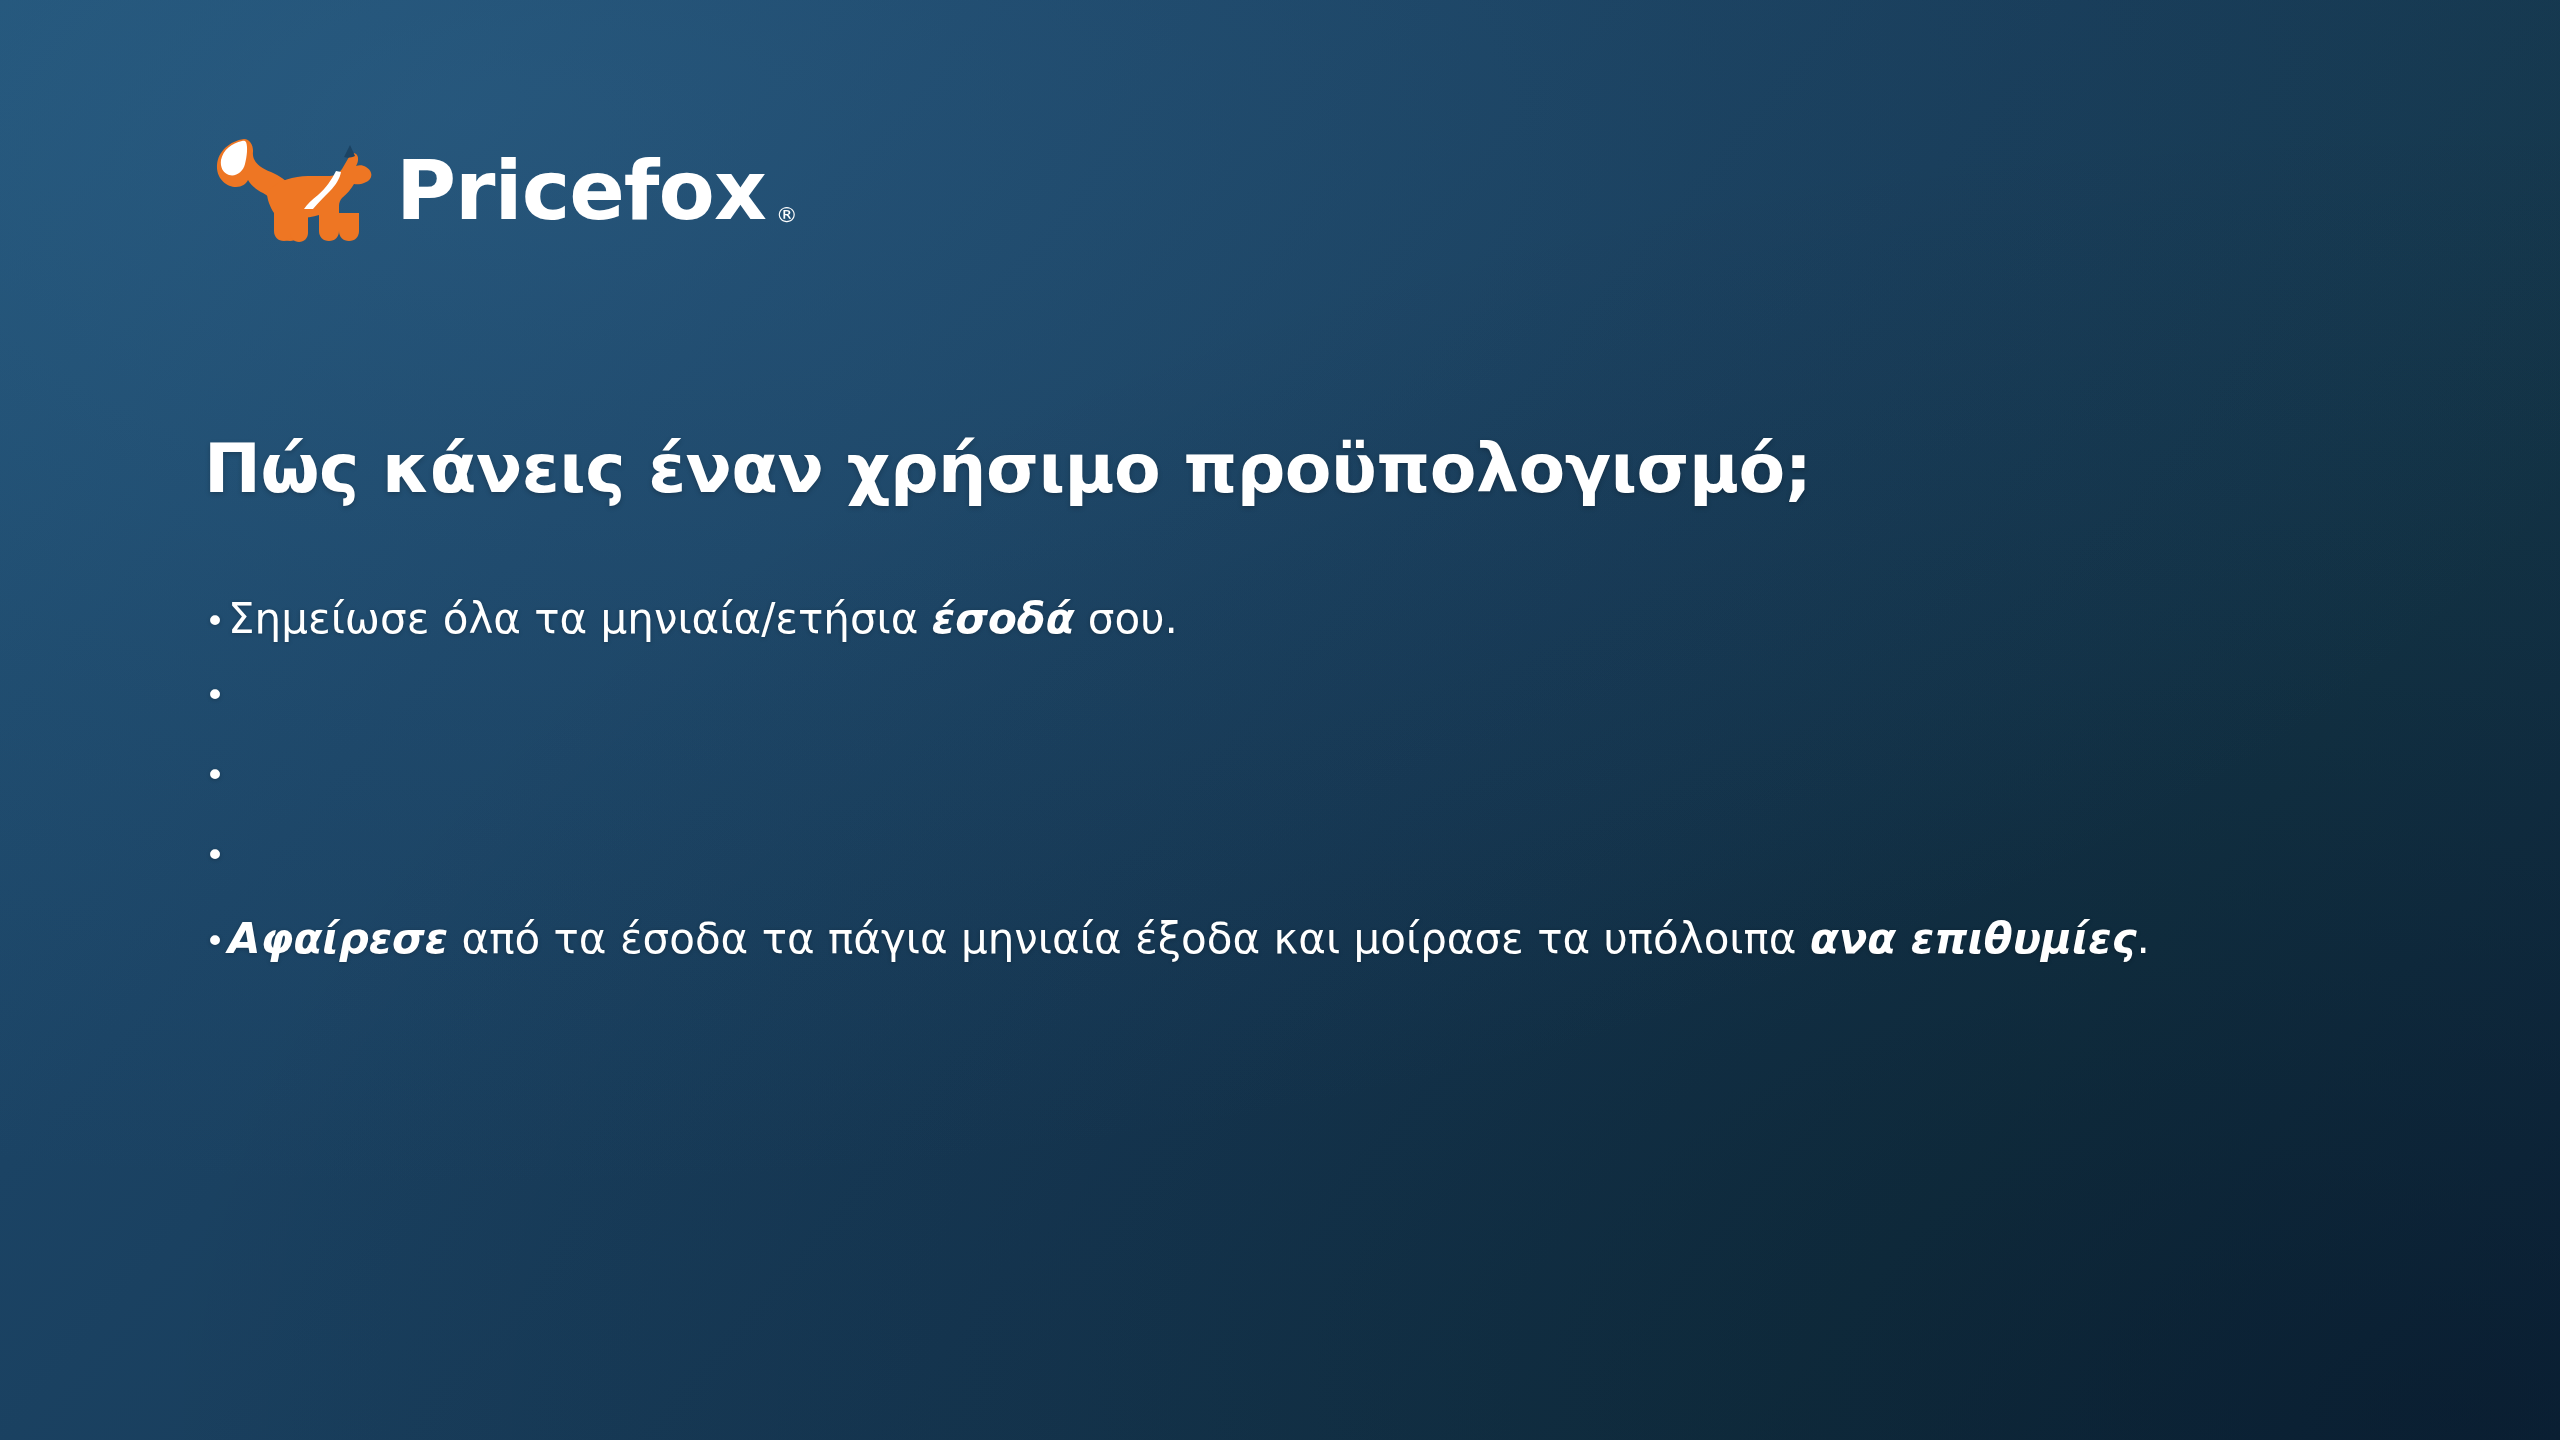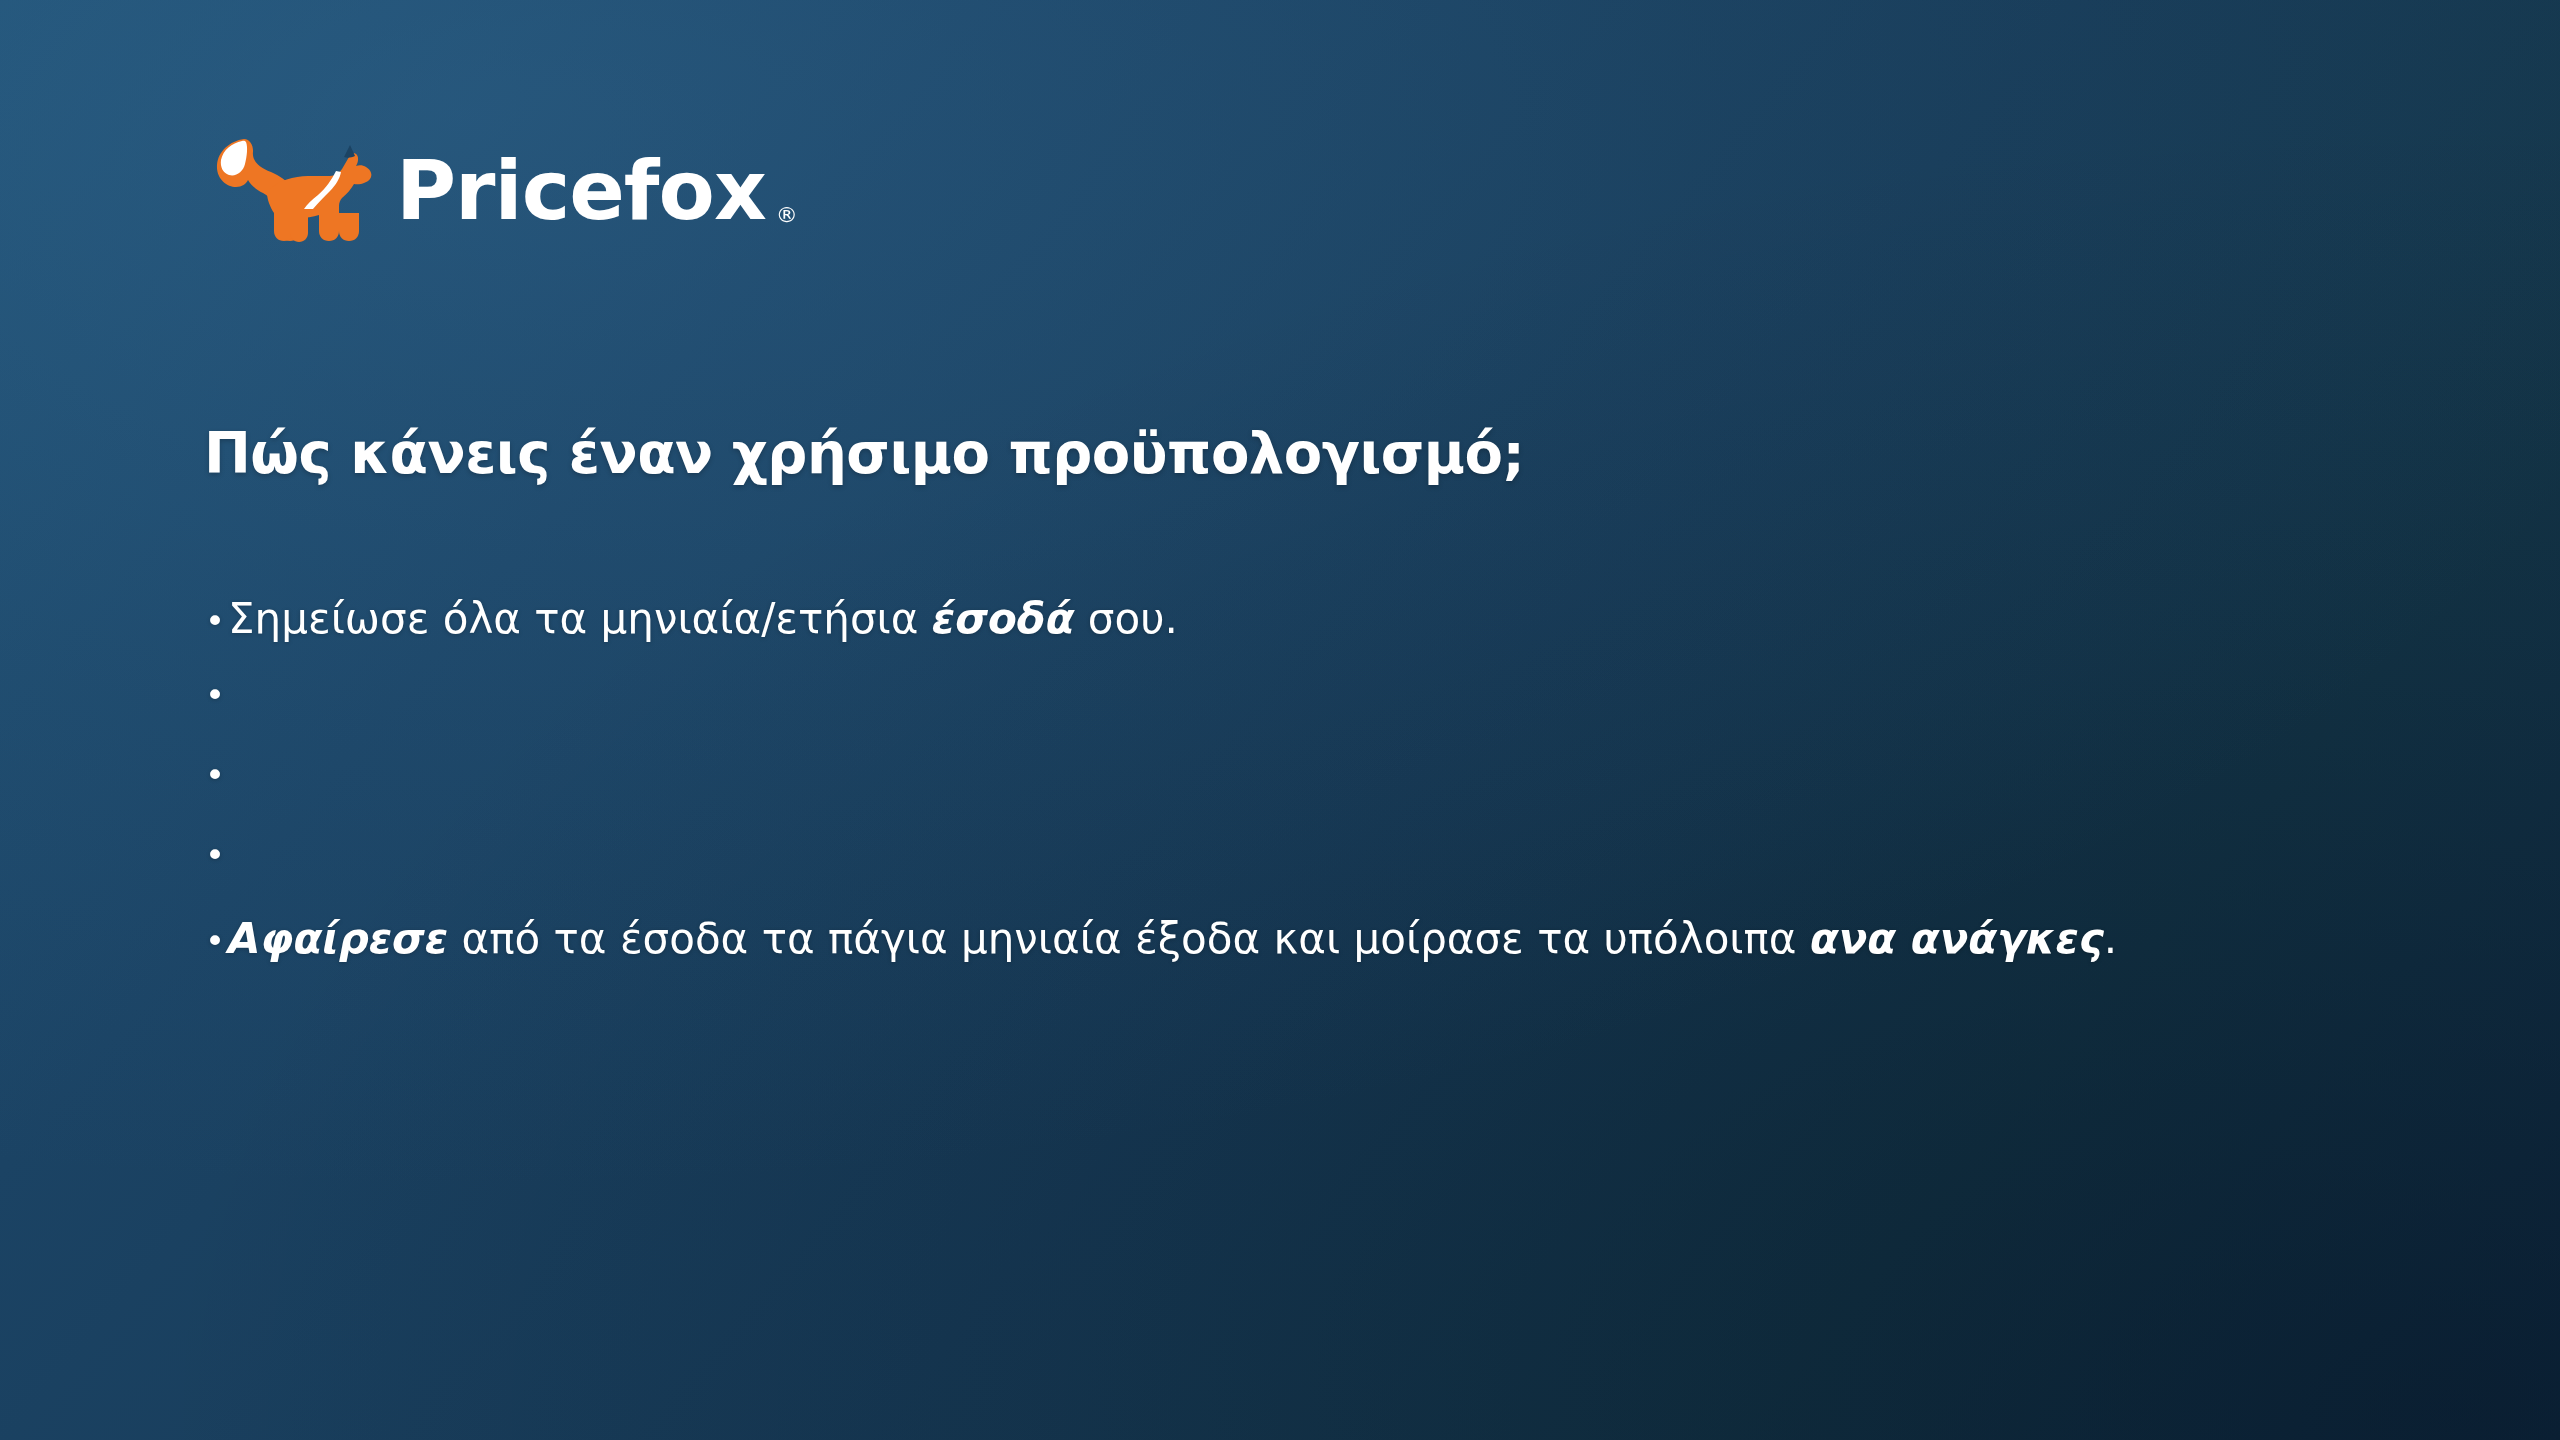--- a/index.html
+++ b/index.html
@@ -75,21 +75,21 @@
     line-height: 1;
   }
 
   
   .title {
     position: absolute;
     left: 204px;
     top: 386px;
     width: 2200px;
     color: #ffffff;
-    font-size: 56px;
+    font-size: 68px;
     font-weight: 700;
     letter-spacing: -0.5px;
     line-height: 1.08;
     text-shadow: 0 2px 5px rgba(0,0,0,0.22);
   }
 
   
   .bullets {
     position: absolute;
     left: 205px;
@@ -214,19 +214,19 @@
       <div class="bullet">
         <span class="bullet-marker">•</span>
       </div>
 
       <div class="bullet">
         <span class="bullet-marker">•</span>
       </div>
 
       <div class="bullet">
         <span class="bullet-marker">•</span>
-        <span class="bullet-text"><b>Αφαίρεσε</b> από τα έσοδα τα πάγια μηνιαία έξοδα και μοίρασε τα υπόλοιπα <b>ανα ανάγκες</b>.</span>
+        <span class="bullet-text"><b>Αφαίρεσε</b> από τα έσοδα τα πάγια μηνιαία έξοδα και μοίρασε τα υπόλοιπα <b>ανα επιθυμίες</b>.</span>
       </div>
 
     </div>
 
   </div>
 </div>
 
 </body></html>

